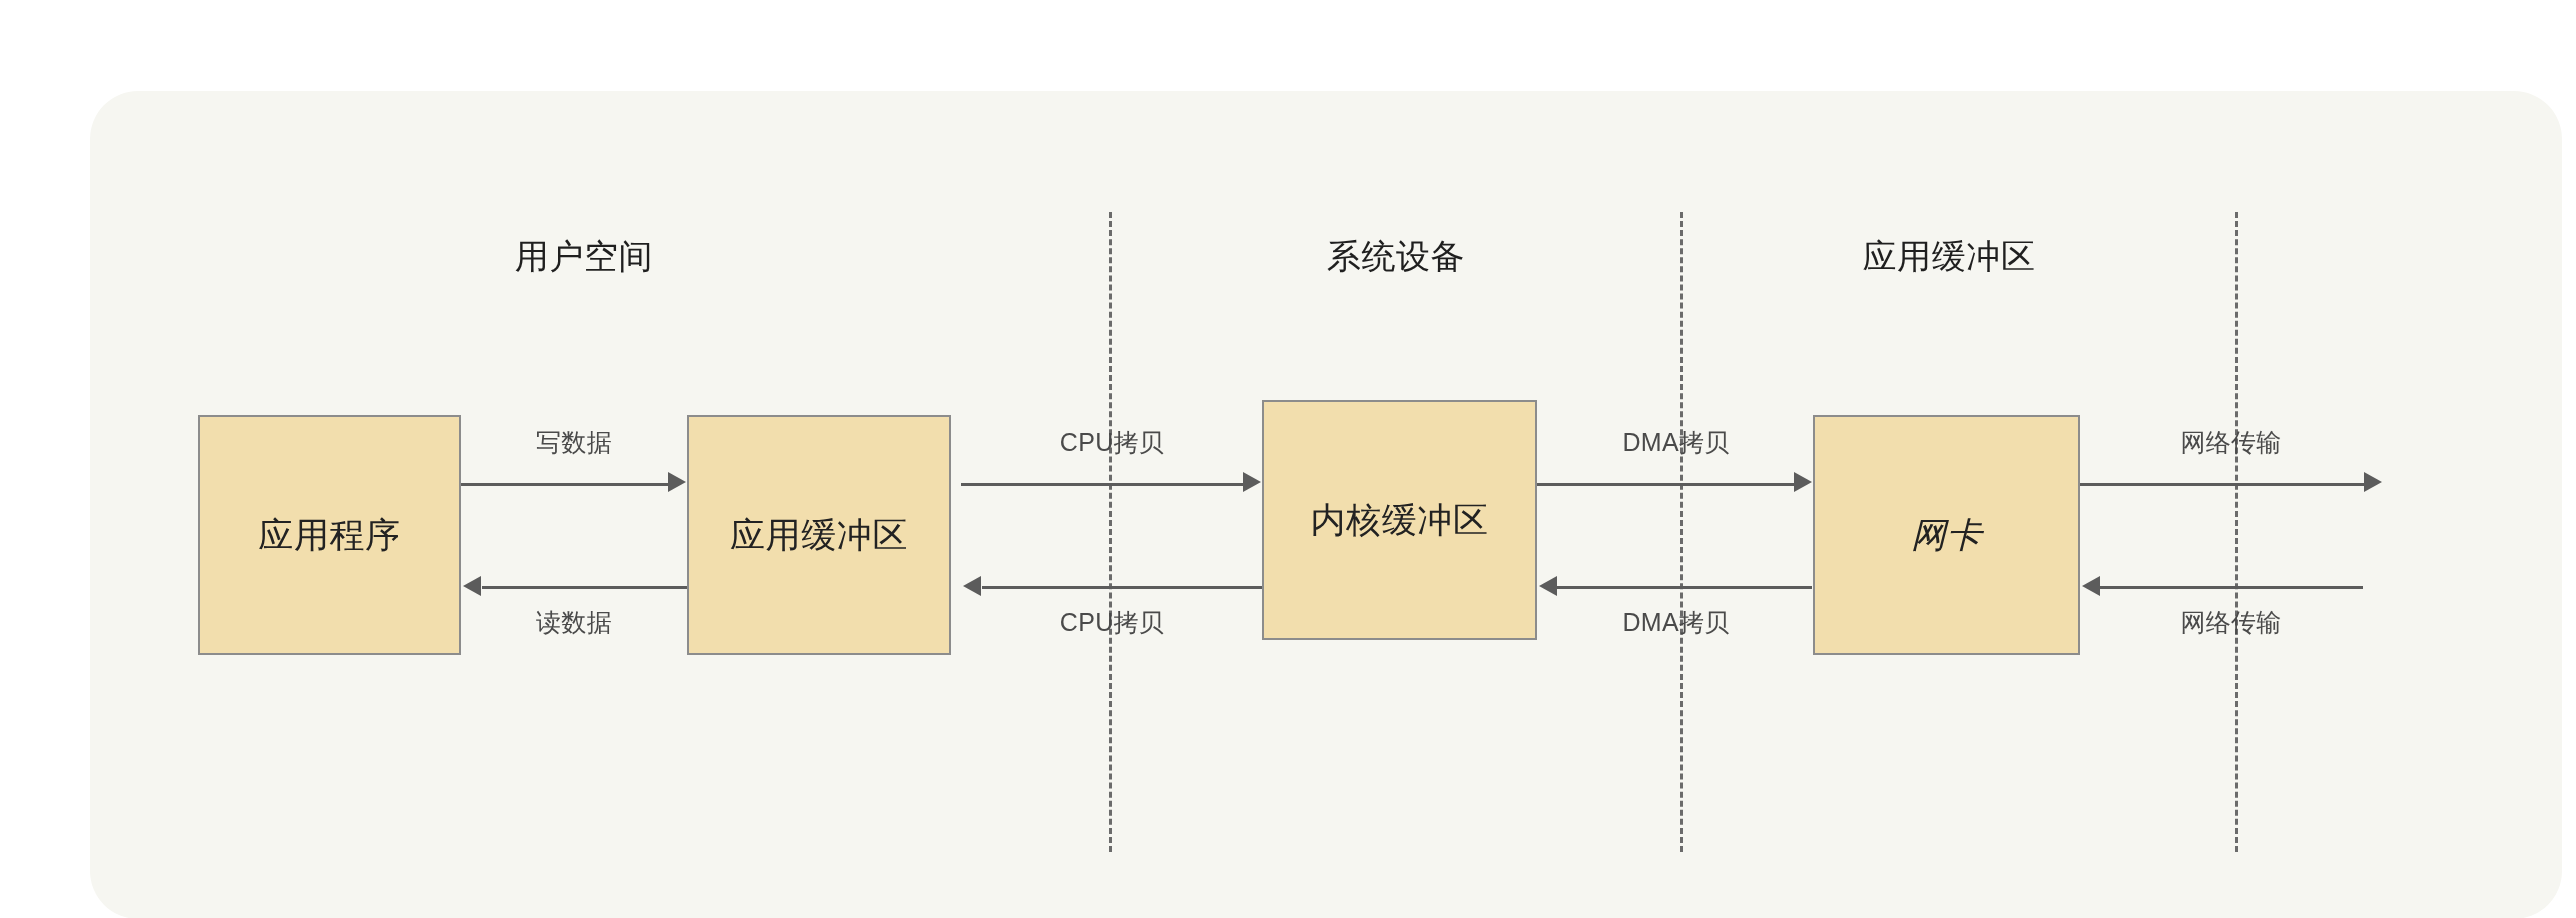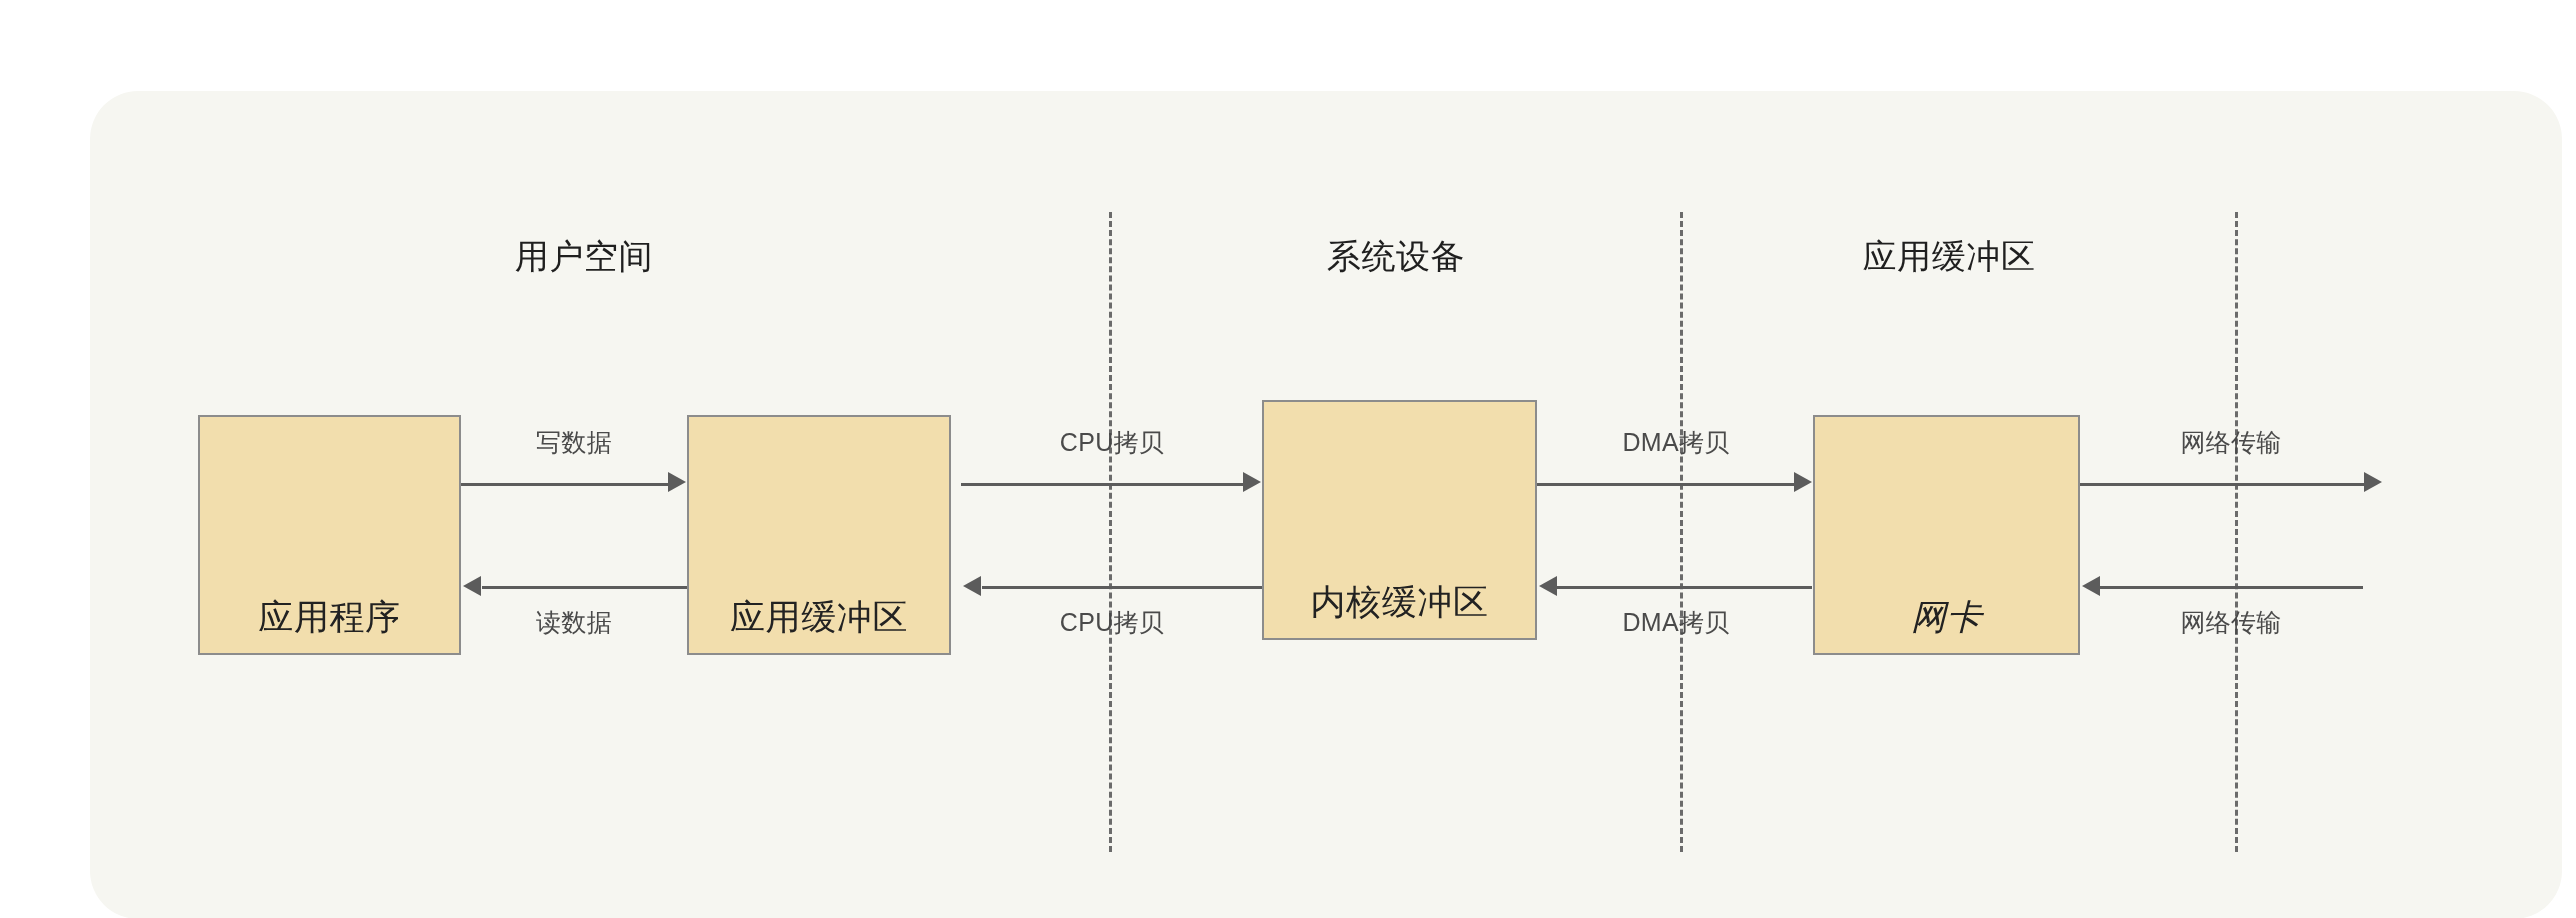--- a/index.html
+++ b/index.html
@@ -40,21 +40,21 @@
     height:640px;
     border-left:3.7px dashed #6b6b6b;
   }
 
   
   .node {
     position:absolute;
     background:#f2dead;
     border:2.5px solid #8c8c8c;
     display:flex;
-    align-items:flex-end;
+    align-items:center;
     justify-content:center;
   }
   .node-label {
     font-size:35px;
     color:#222222;
     white-space:nowrap;
     letter-spacing:0.6px;
   }
 
   

